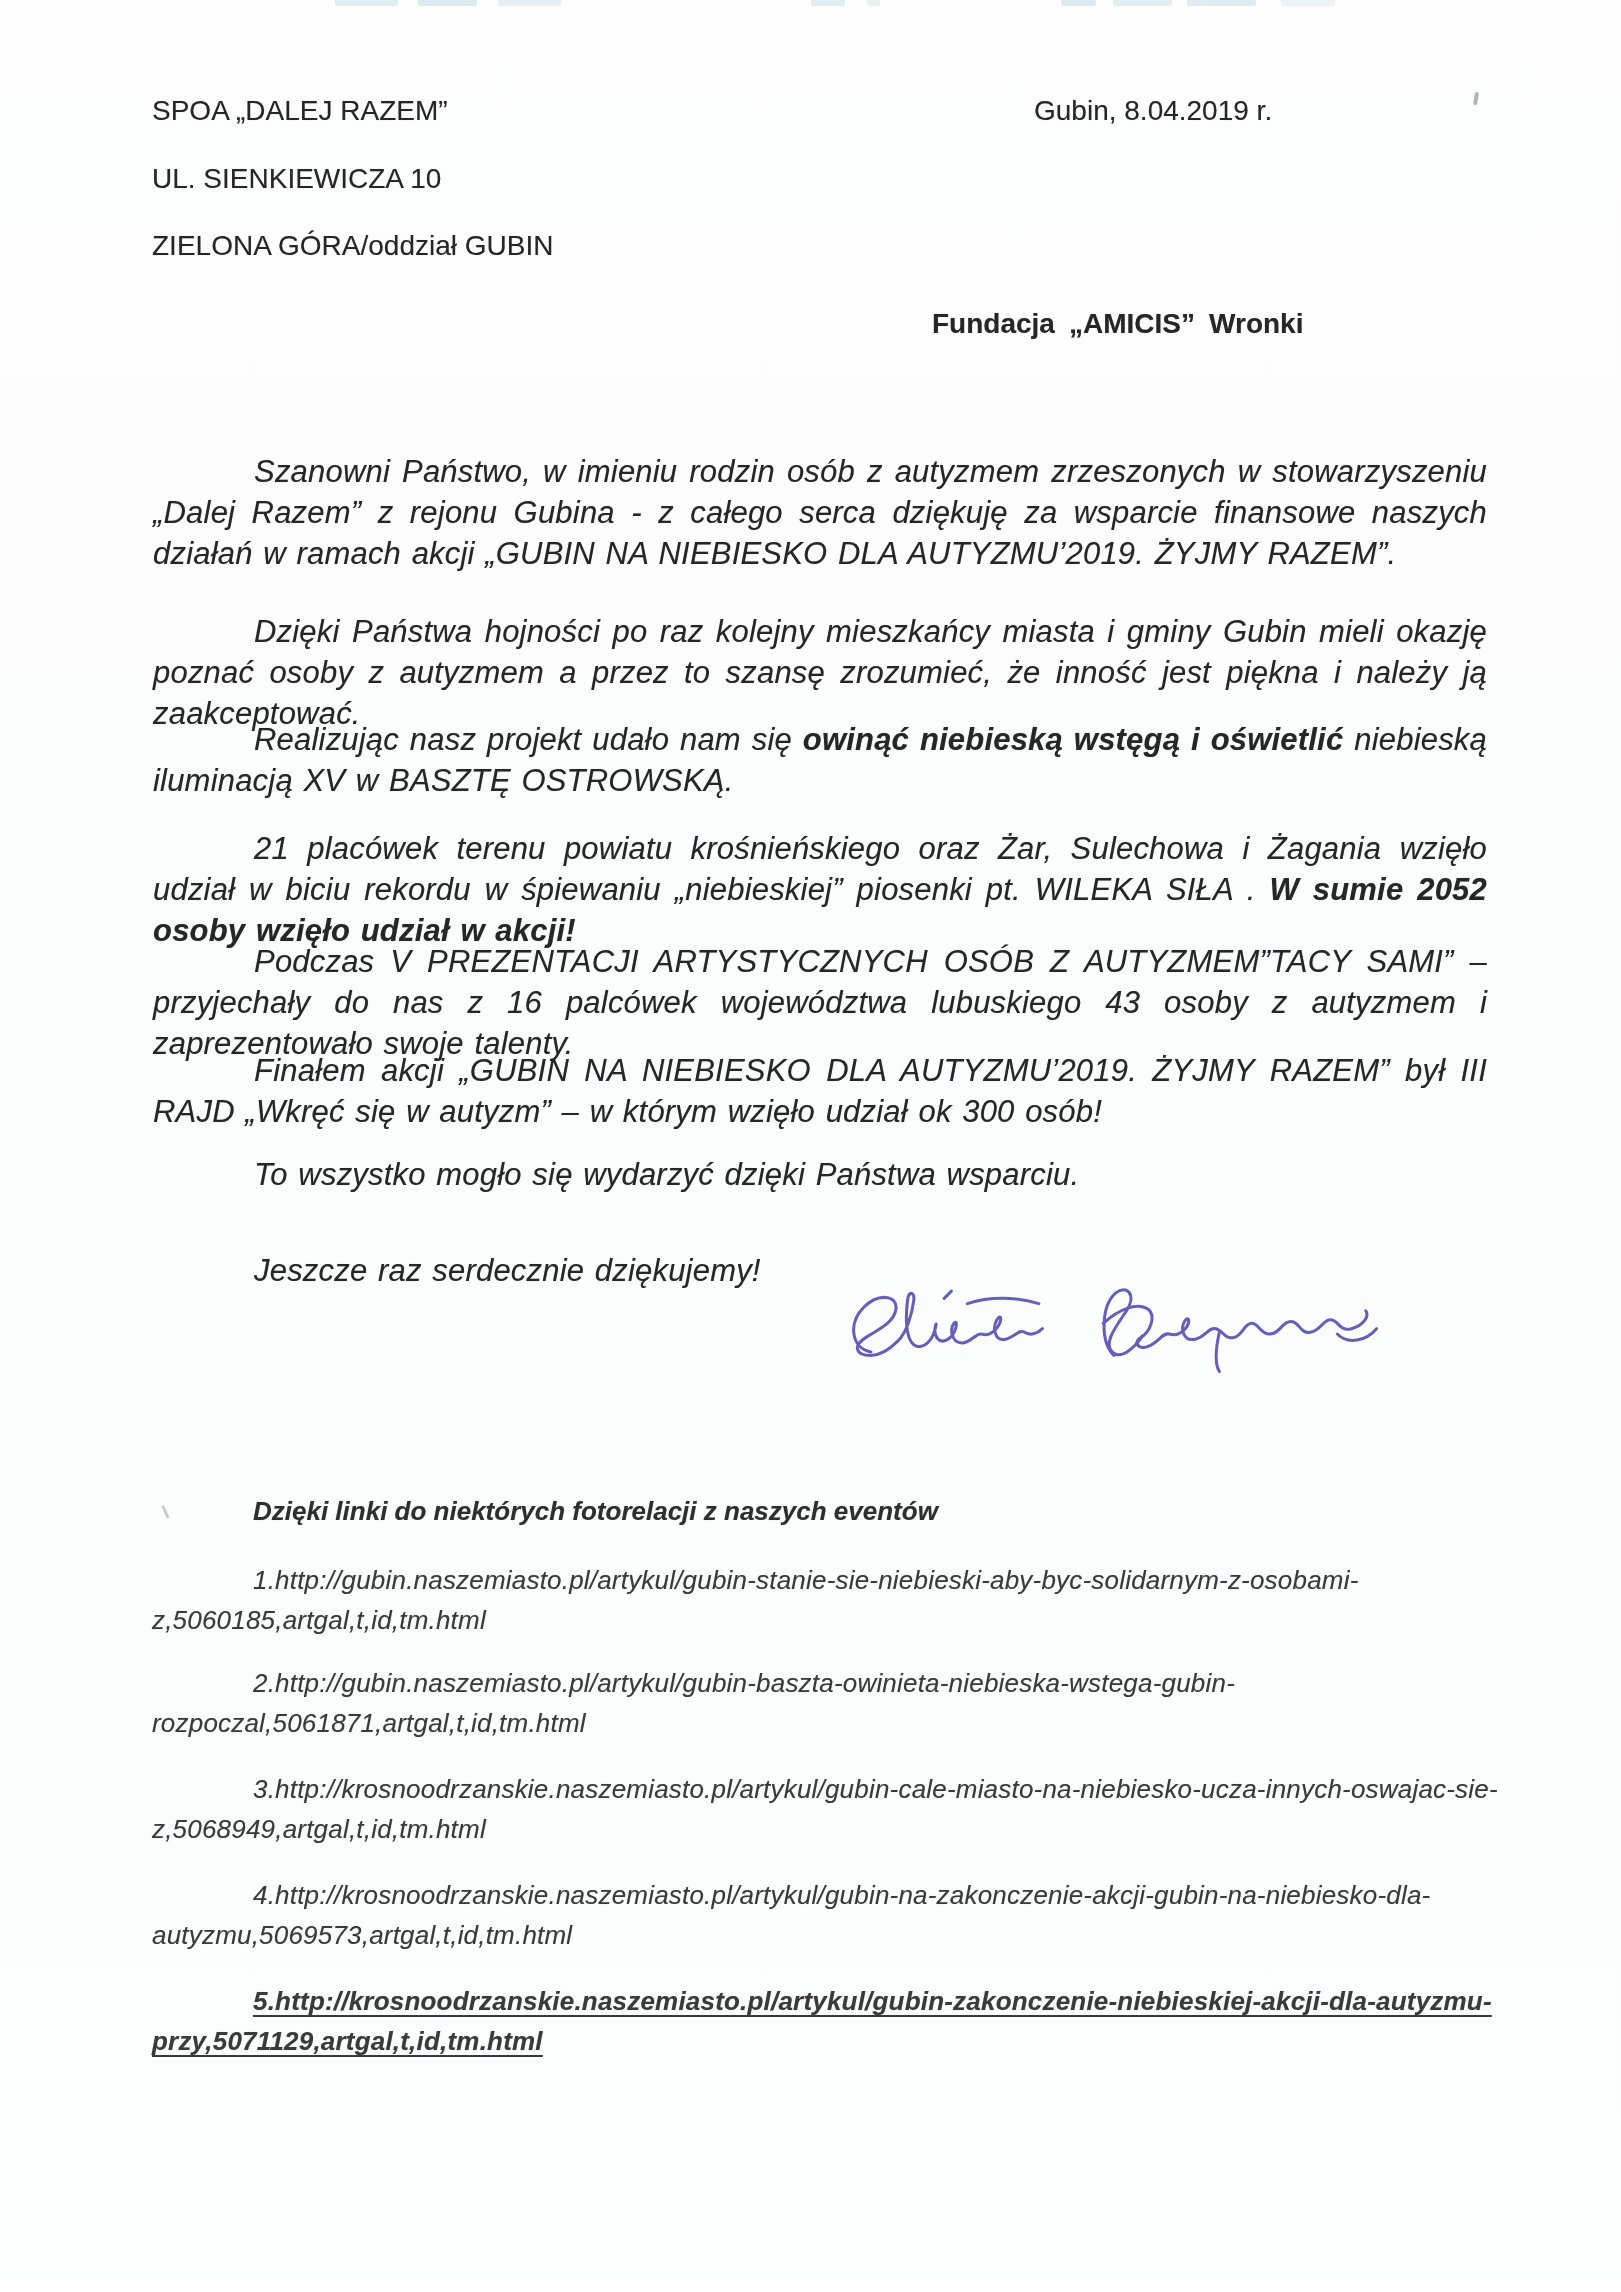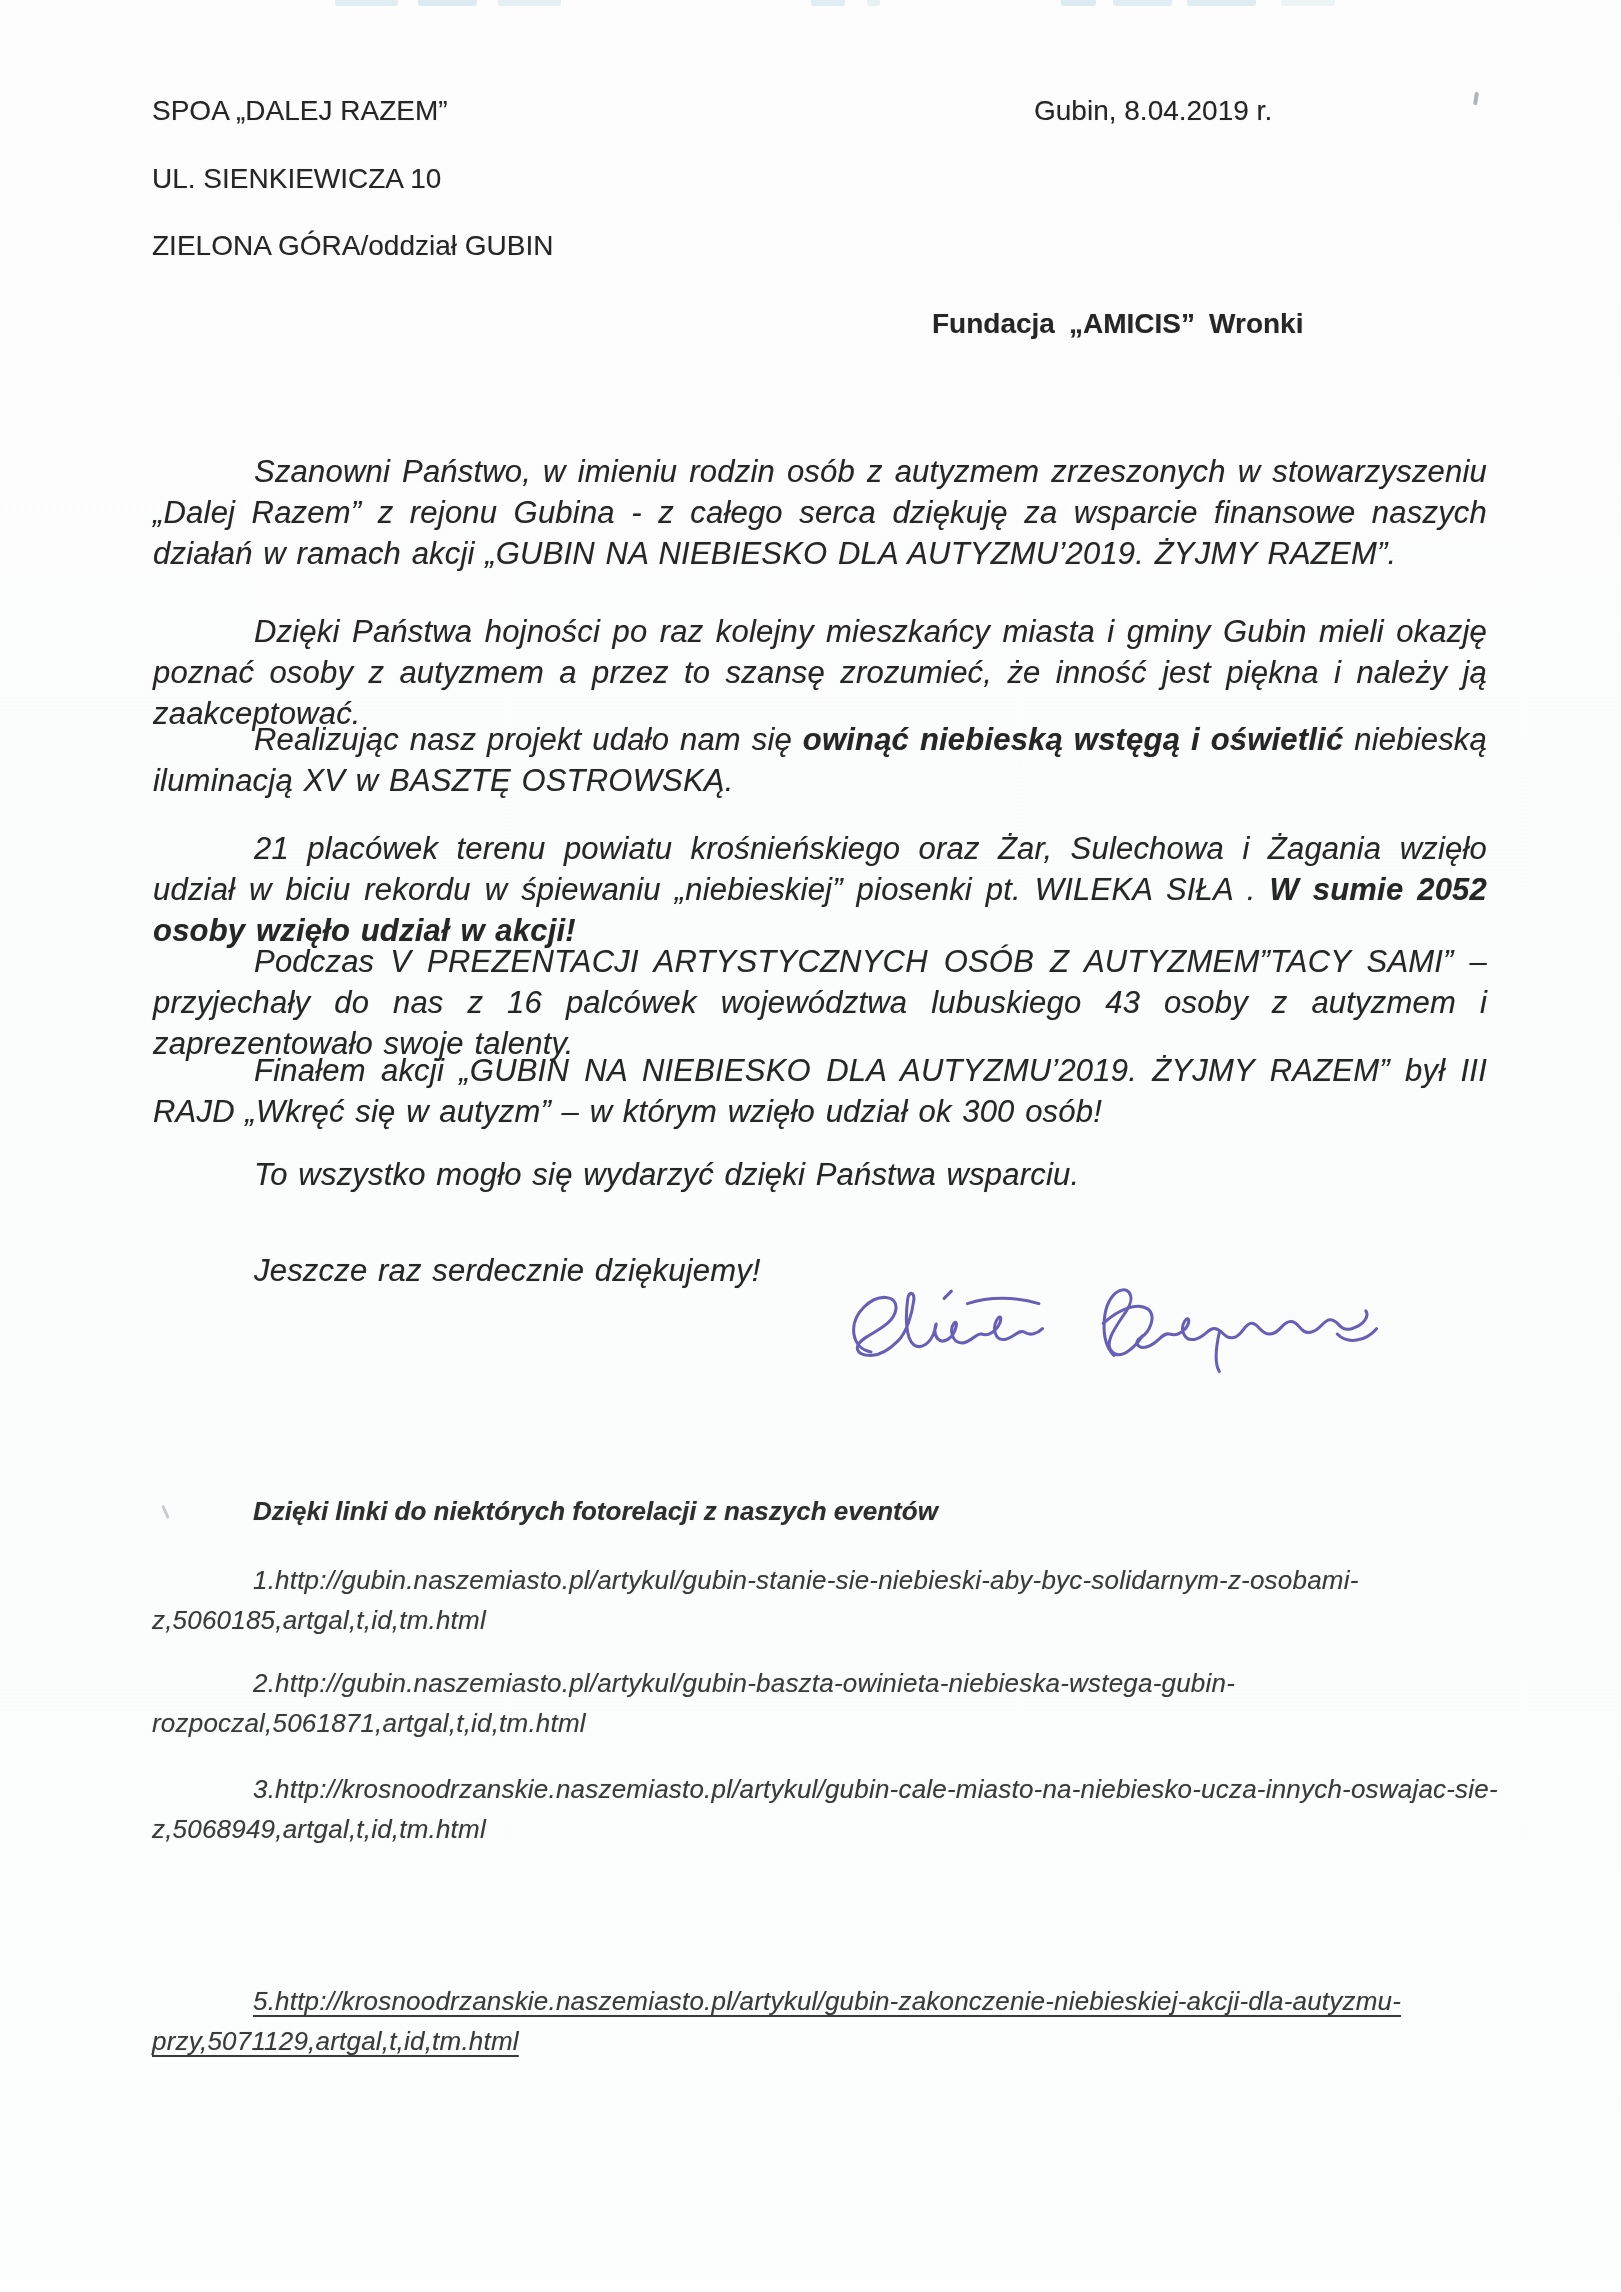--- a/index.html
+++ b/index.html
@@ -55,21 +55,21 @@
     font-style: italic; color: #3a3a3a;
     letter-spacing: 0.2px;
   }
   .lk-line { white-space: nowrap; }
   .lk-line.first { padding-left: 101px; }
   .lk1 { top: 1560px; }
   .lk2 { top: 1663px; }
   .lk3 { top: 1769px; }
   .lk4 { top: 1875px; }
   .lk5 { top: 1981px; }
-  .u .lk-line { text-decoration: underline; text-decoration-thickness: 1.8px; text-underline-offset: 5.4px; }
+  .u .lk-line { text-decoration: underline; text-decoration-thickness: 1.8px; text-underline-offset: 5.4px; font-weight: bold; }
   
   .top-art { position: absolute; top: 0; height: 6.3px; border-radius: 0 0 2.7px 2.7px; }
   .apostrophe-mark {
     position: absolute; left: 1474px; top: 92px;
     width: 3.6px; height: 13.4px; border-radius: 1.8px;
     background: #9aa1a6; transform: rotate(9deg); opacity: 0.8;
   }
   .margin-scratch {
     position: absolute; left: 164px; top: 1505px;
     width: 2.7px; height: 14.3px; border-radius: 1.8px;
@@ -144,20 +144,24 @@
     <div class="lk-line">z,5060185,artgal,t,id,tm.html</div>
   </div>
   <div class="link-item lk2 txt">
     <div class="lk-line first">2.http://gubin.naszemiasto.pl/artykul/gubin-baszta-owinieta-niebieska-wstega-gubin-</div>
     <div class="lk-line">rozpoczal,5061871,artgal,t,id,tm.html</div>
   </div>
   <div class="link-item lk3 txt">
     <div class="lk-line first">3.http://krosnoodrzanskie.naszemiasto.pl/artykul/gubin-cale-miasto-na-niebiesko-ucza-innych-oswajac-sie-</div>
     <div class="lk-line">z,5068949,artgal,t,id,tm.html</div>
   </div>
+  <div class="link-item lk4 txt">
+    <div class="lk-line first">4.http://krosnoodrzanskie.naszemiasto.pl/artykul/gubin-na-zakonczenie-akcji-gubin-na-niebiesko-dla-</div>
+    <div class="lk-line">autyzmu,5069573,artgal,t,id,tm.html</div>
+  </div>
   <div class="link-item lk5 txt u">
     <div class="lk-line first">5.http://krosnoodrzanskie.naszemiasto.pl/artykul/gubin-zakonczenie-niebieskiej-akcji-dla-autyzmu-</div>
     <div class="lk-line">przy,5071129,artgal,t,id,tm.html</div>
   </div>
 
   <div class="bottom-scan-line"></div>
 
 </div>
 
 

